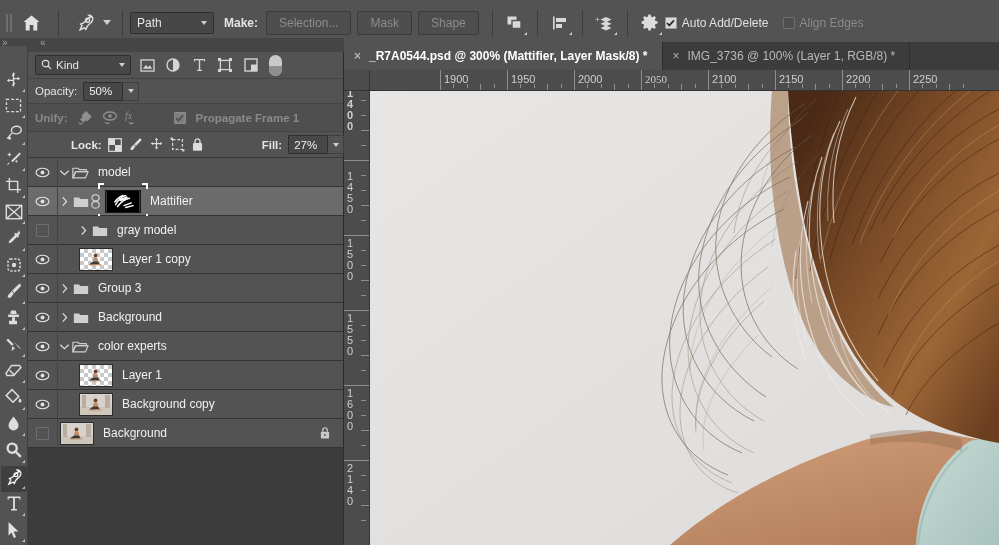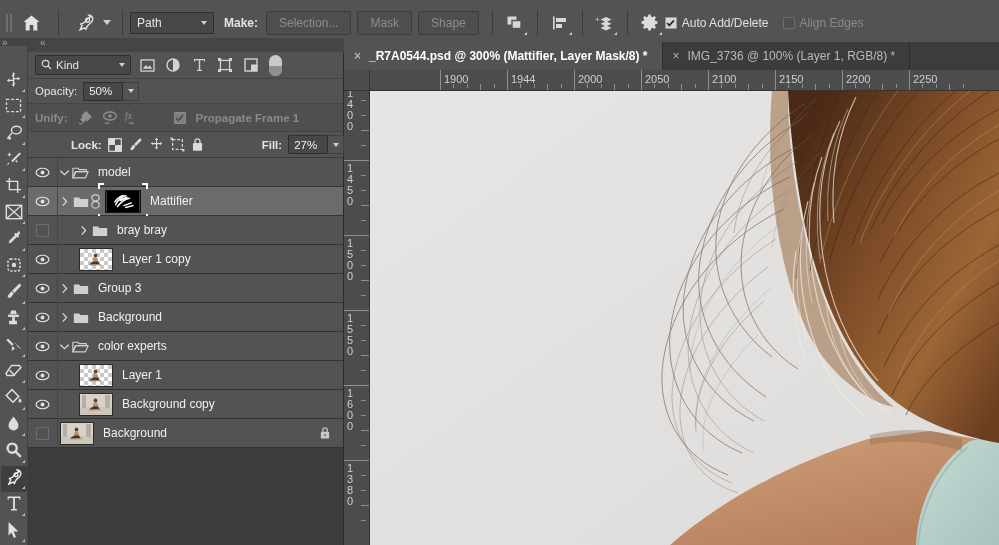--- a/index.html
+++ b/index.html
@@ -708,21 +708,21 @@
             <span class="disc">
               <svg width="7" height="11" viewBox="0 0 8 12">
                 <path d="M2 1.2 6.4 6 2 10.8" fill="none" stroke="#dcdcdc" stroke-width="1.4"></path>
               </svg>
             </span>
             <span class="folder">
               <svg width="16" height="13" viewBox="0 0 17 14">
                 <path d="M0.8 2.6h5.6l1.4 1.6h8.4v8.6H0.8z" fill="#cfcfcf"></path>
               </svg>
             </span>
-            <span class="layer-name">bray bray</span>
+            <span class="layer-name">gray model</span>
           </div>
         </div>
         <div class="layer-row">
           <div class="eye-cell">
             <svg width="15" height="11" viewBox="0 0 16 12">
               <ellipse cx="8" cy="6" rx="7" ry="4.6" fill="none" stroke="#e2e2e2" stroke-width="1.25"></ellipse>
               <circle cx="8" cy="6" r="2.1" fill="#e2e2e2"></circle>
             </svg>
           </div>
           <div class="row-body">
@@ -904,33 +904,33 @@
   <div class="canvas-wrap">
     <div class="ruler-corner"></div>
     <div class="ruler-h" id="ruler-h">
         <div class="rh-tick" style="left: 70px; height: 20px;"></div>
         <div class="rh-label" style="left: 74px;">1900</div>
         <div class="rh-tick" style="left: 83.4px; height: 4px; top: 14px;"></div>
         <div class="rh-tick" style="left: 96.8px; height: 4px; top: 14px;"></div>
         <div class="rh-tick" style="left: 110.2px; height: 7px; top: 14px;"></div>
         <div class="rh-tick" style="left: 123.6px; height: 4px; top: 14px;"></div>
         <div class="rh-tick" style="left: 137px; height: 20px;"></div>
-        <div class="rh-label" style="left: 141px;">1944</div>
+        <div class="rh-label" style="left: 141px;">1950</div>
         <div class="rh-tick" style="left: 150.4px; height: 4px; top: 14px;"></div>
         <div class="rh-tick" style="left: 163.8px; height: 4px; top: 14px;"></div>
         <div class="rh-tick" style="left: 177.2px; height: 7px; top: 14px;"></div>
         <div class="rh-tick" style="left: 190.6px; height: 4px; top: 14px;"></div>
         <div class="rh-tick" style="left: 204px; height: 20px;"></div>
         <div class="rh-label" style="left: 208px;">2000</div>
         <div class="rh-tick" style="left: 217.4px; height: 4px; top: 14px;"></div>
         <div class="rh-tick" style="left: 230.8px; height: 4px; top: 14px;"></div>
         <div class="rh-tick" style="left: 244.2px; height: 7px; top: 14px;"></div>
         <div class="rh-tick" style="left: 257.6px; height: 4px; top: 14px;"></div>
         <div class="rh-tick" style="left: 271px; height: 20px;"></div>
-        <div class="rh-label" style="left: 275px;">2050</div>
+        <div class="rh-label" style="left: 275px; font-family: Liberation Serif, serif;">2050</div>
         <div class="rh-tick" style="left: 284.4px; height: 4px; top: 14px;"></div>
         <div class="rh-tick" style="left: 297.8px; height: 4px; top: 14px;"></div>
         <div class="rh-tick" style="left: 311.2px; height: 7px; top: 14px;"></div>
         <div class="rh-tick" style="left: 324.6px; height: 4px; top: 14px;"></div>
         <div class="rh-tick" style="left: 338px; height: 20px;"></div>
         <div class="rh-label" style="left: 342px;">2100</div>
         <div class="rh-tick" style="left: 351.4px; height: 4px; top: 14px;"></div>
         <div class="rh-tick" style="left: 364.8px; height: 4px; top: 14px;"></div>
         <div class="rh-tick" style="left: 378.2px; height: 7px; top: 14px;"></div>
         <div class="rh-tick" style="left: 391.6px; height: 4px; top: 14px;"></div>
@@ -947,27 +947,27 @@
         <div class="rh-tick" style="left: 512.2px; height: 7px; top: 14px;"></div>
         <div class="rh-tick" style="left: 525.6px; height: 4px; top: 14px;"></div>
         <div class="rh-tick" style="left: 539px; height: 20px;"></div>
         <div class="rh-label" style="left: 543px;">2250</div>
         <div class="rh-tick" style="left: 552.4px; height: 4px; top: 14px;"></div>
         <div class="rh-tick" style="left: 565.8px; height: 4px; top: 14px;"></div>
         <div class="rh-tick" style="left: 579.2px; height: 7px; top: 14px;"></div>
         <div class="rh-tick" style="left: 592.6px; height: 4px; top: 14px;"></div>
       </div>
     <div class="ruler-v" id="ruler-v">
-        <div class="rv-label" style="top: -3px;">1400</div>
+        <div class="rv-label" style="top: -3px; font-weight: bold;">1400</div>
         <div class="rv-tick" style="top: 9px; width: 5px; left: 17px;"></div>
         <div class="rv-tick" style="top: 24px; width: 5px; left: 17px;"></div>
         <div class="rv-tick" style="top: 39px; width: 8px; left: 17px;"></div>
         <div class="rv-tick" style="top: 54px; width: 5px; left: 17px;"></div>
         <div class="rv-tick" style="top: 69px; width: 25px;"></div>
-        <div class="rv-label" style="top: 72px;">1450</div>
+        <div class="rv-label" style="top: 80px;">1450</div>
         <div class="rv-tick" style="top: 84px; width: 5px; left: 17px;"></div>
         <div class="rv-tick" style="top: 99px; width: 5px; left: 17px;"></div>
         <div class="rv-tick" style="top: 114px; width: 8px; left: 17px;"></div>
         <div class="rv-tick" style="top: 129px; width: 5px; left: 17px;"></div>
         <div class="rv-tick" style="top: 144px; width: 25px;"></div>
         <div class="rv-label" style="top: 147px;">1500</div>
         <div class="rv-tick" style="top: 159px; width: 5px; left: 17px;"></div>
         <div class="rv-tick" style="top: 174px; width: 5px; left: 17px;"></div>
         <div class="rv-tick" style="top: 189px; width: 8px; left: 17px;"></div>
         <div class="rv-tick" style="top: 204px; width: 5px; left: 17px;"></div>
@@ -977,21 +977,21 @@
         <div class="rv-tick" style="top: 249px; width: 5px; left: 17px;"></div>
         <div class="rv-tick" style="top: 264px; width: 8px; left: 17px;"></div>
         <div class="rv-tick" style="top: 279px; width: 5px; left: 17px;"></div>
         <div class="rv-tick" style="top: 294px; width: 25px;"></div>
         <div class="rv-label" style="top: 297px;">1600</div>
         <div class="rv-tick" style="top: 309px; width: 5px; left: 17px;"></div>
         <div class="rv-tick" style="top: 324px; width: 5px; left: 17px;"></div>
         <div class="rv-tick" style="top: 339px; width: 8px; left: 17px;"></div>
         <div class="rv-tick" style="top: 354px; width: 5px; left: 17px;"></div>
         <div class="rv-tick" style="top: 369px; width: 25px;"></div>
-        <div class="rv-label" style="top: 372px;">1380</div>
+        <div class="rv-label" style="top: 372px;">2140</div>
         <div class="rv-tick" style="top: 384px; width: 5px; left: 17px;"></div>
         <div class="rv-tick" style="top: 399px; width: 5px; left: 17px;"></div>
         <div class="rv-tick" style="top: 414px; width: 8px; left: 17px;"></div>
         <div class="rv-tick" style="top: 429px; width: 5px; left: 17px;"></div>
       </div>
 
     <div class="canvas-img">
       <svg class="canvas-inner" viewBox="0 0 629 454" preserveAspectRatio="none">
         <defs>
           <linearGradient id="bgGrad" x1="0" y1="0" x2="1" y2="1">

